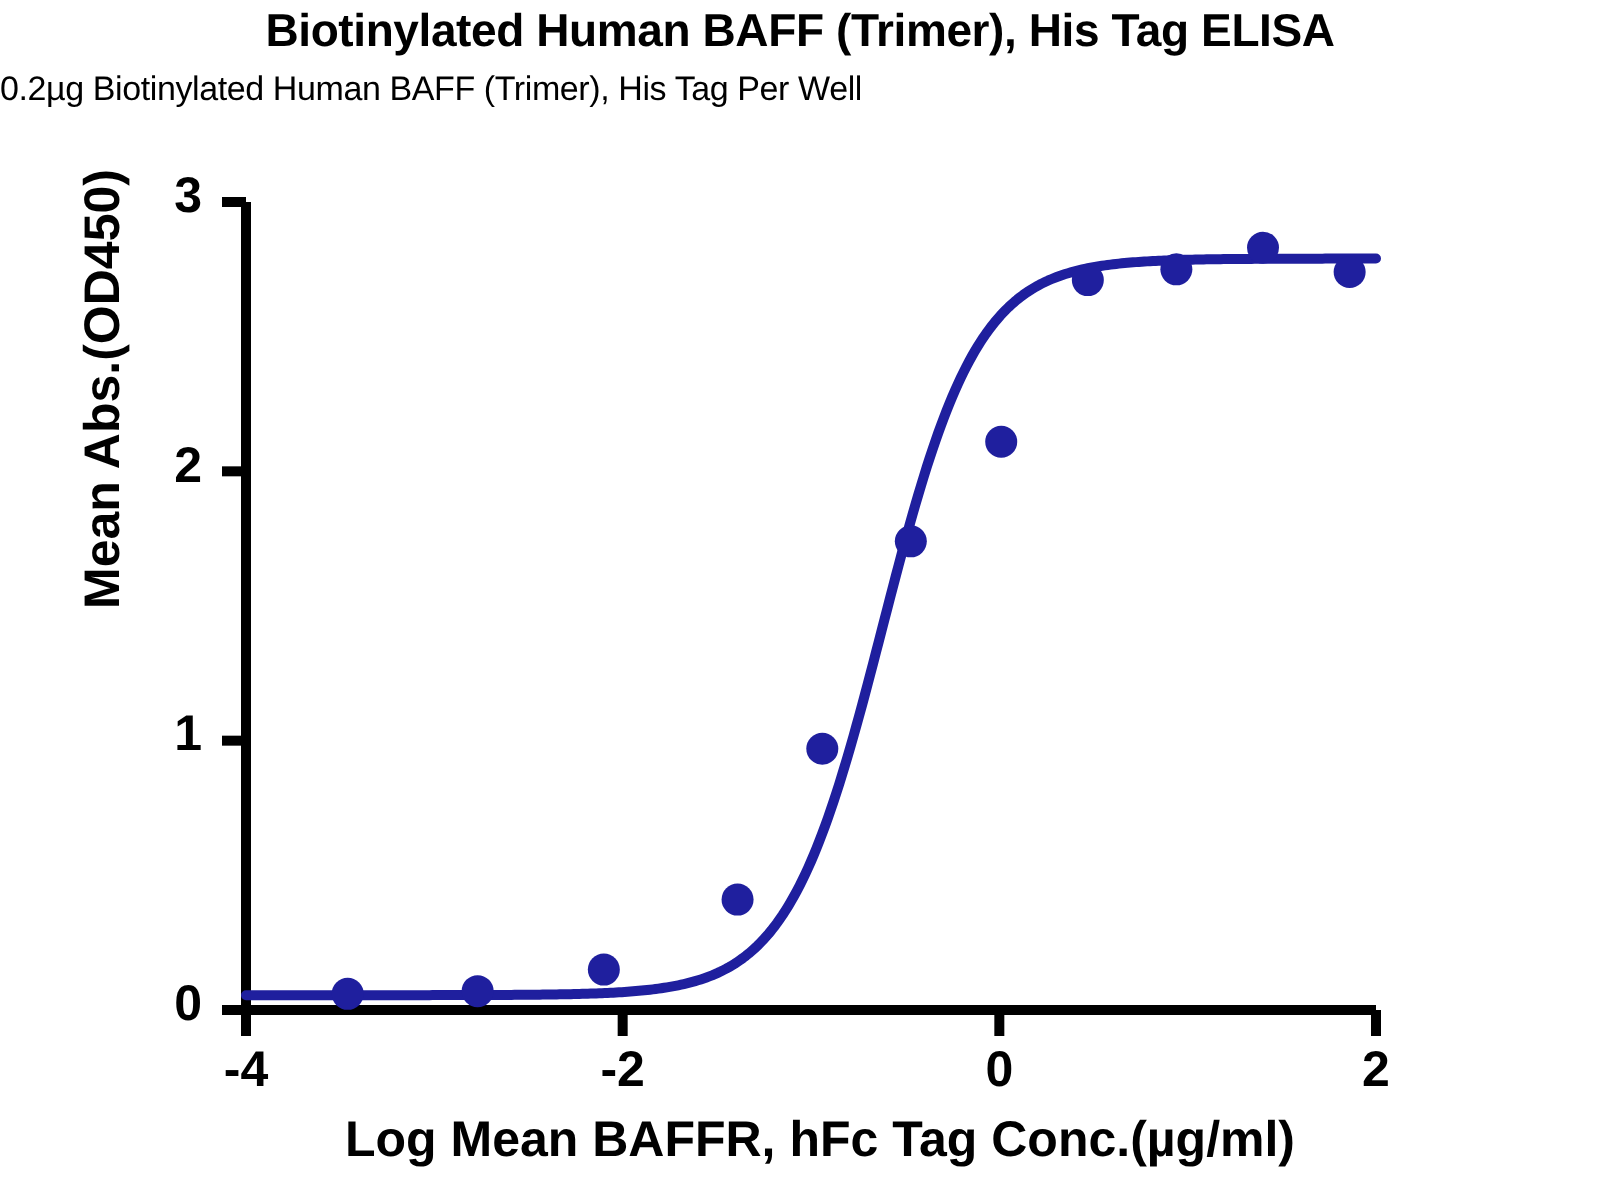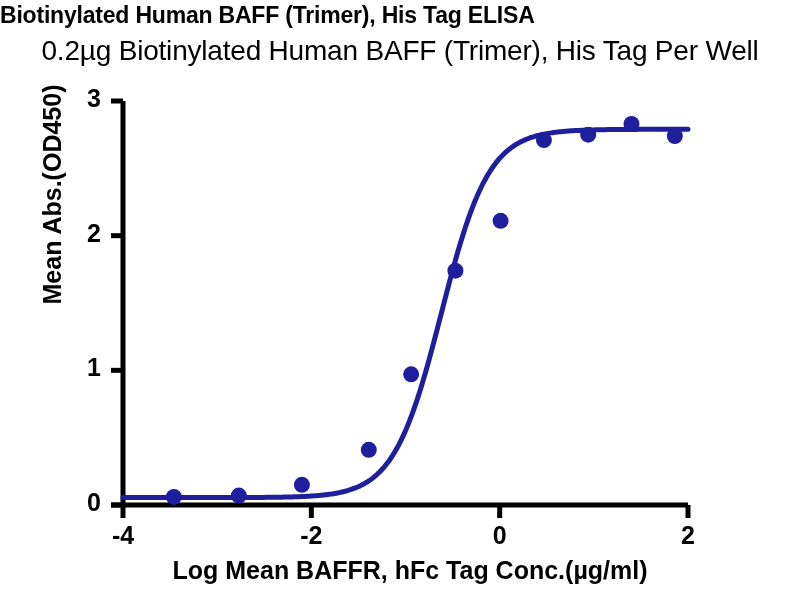--- a/index.html
+++ b/index.html
@@ -14,34 +14,34 @@
     height: 600px;
     background: #ffffff;
     font-family: "Liberation Sans", sans-serif;
     overflow: hidden;
   }
   #title {
     position: absolute;
     top: 2px;
     left: 0;
     width: 800px;
-    text-align: left;
+    text-align: center;
     font-size: 23px;
     font-weight: bold;
     color: #000000;
     letter-spacing: -0.2px;
     white-space: nowrap;
   }
   #subtitle {
     position: absolute;
     top: 35px;
     left: 0;
     width: 800px;
-    text-align: center;
-    font-size: 28px;
+    text-align: left;
+    font-size: 17px;
     font-weight: normal;
     color: #000000;
     letter-spacing: -0.2px;
     white-space: nowrap;
   }
   #plot-area {
     position: absolute;
     left: 0;
     top: 0;
     width: 800px;

